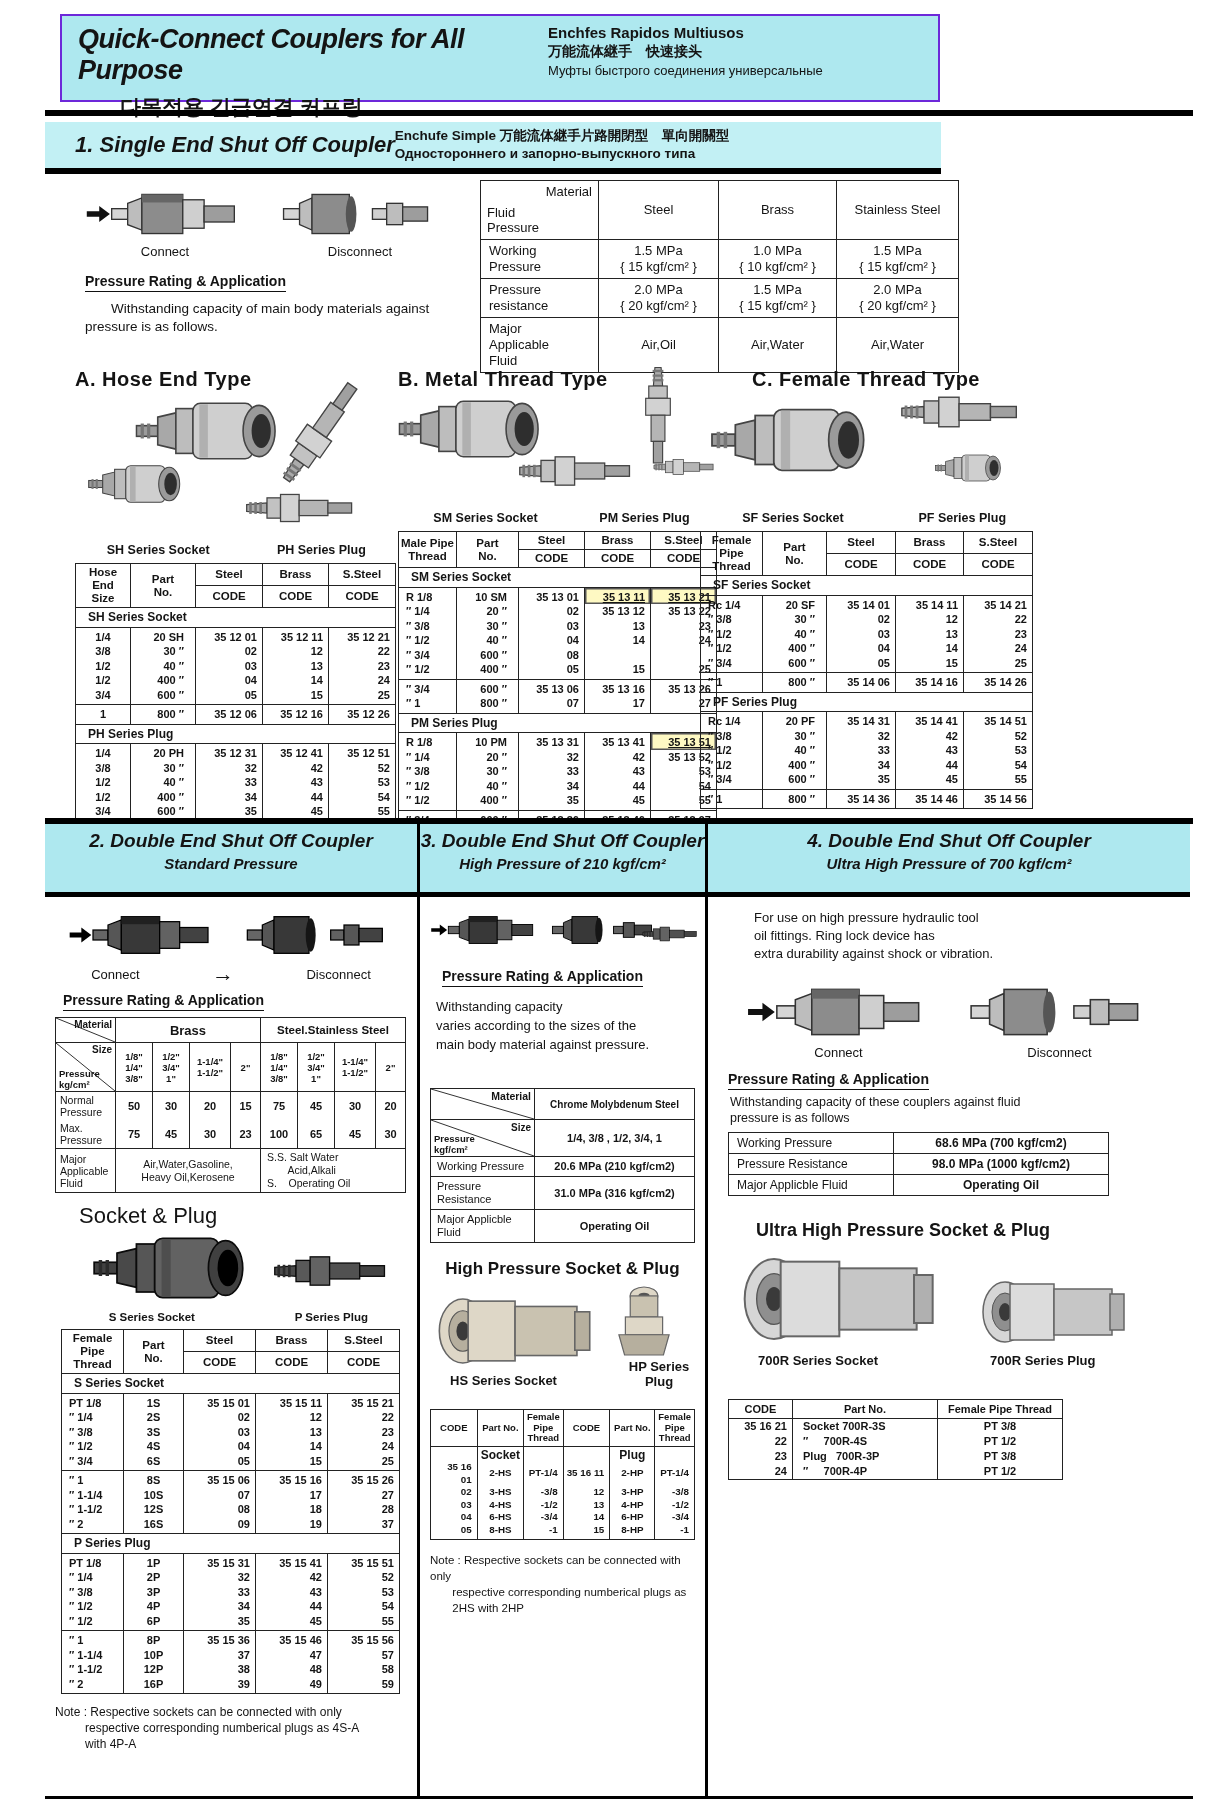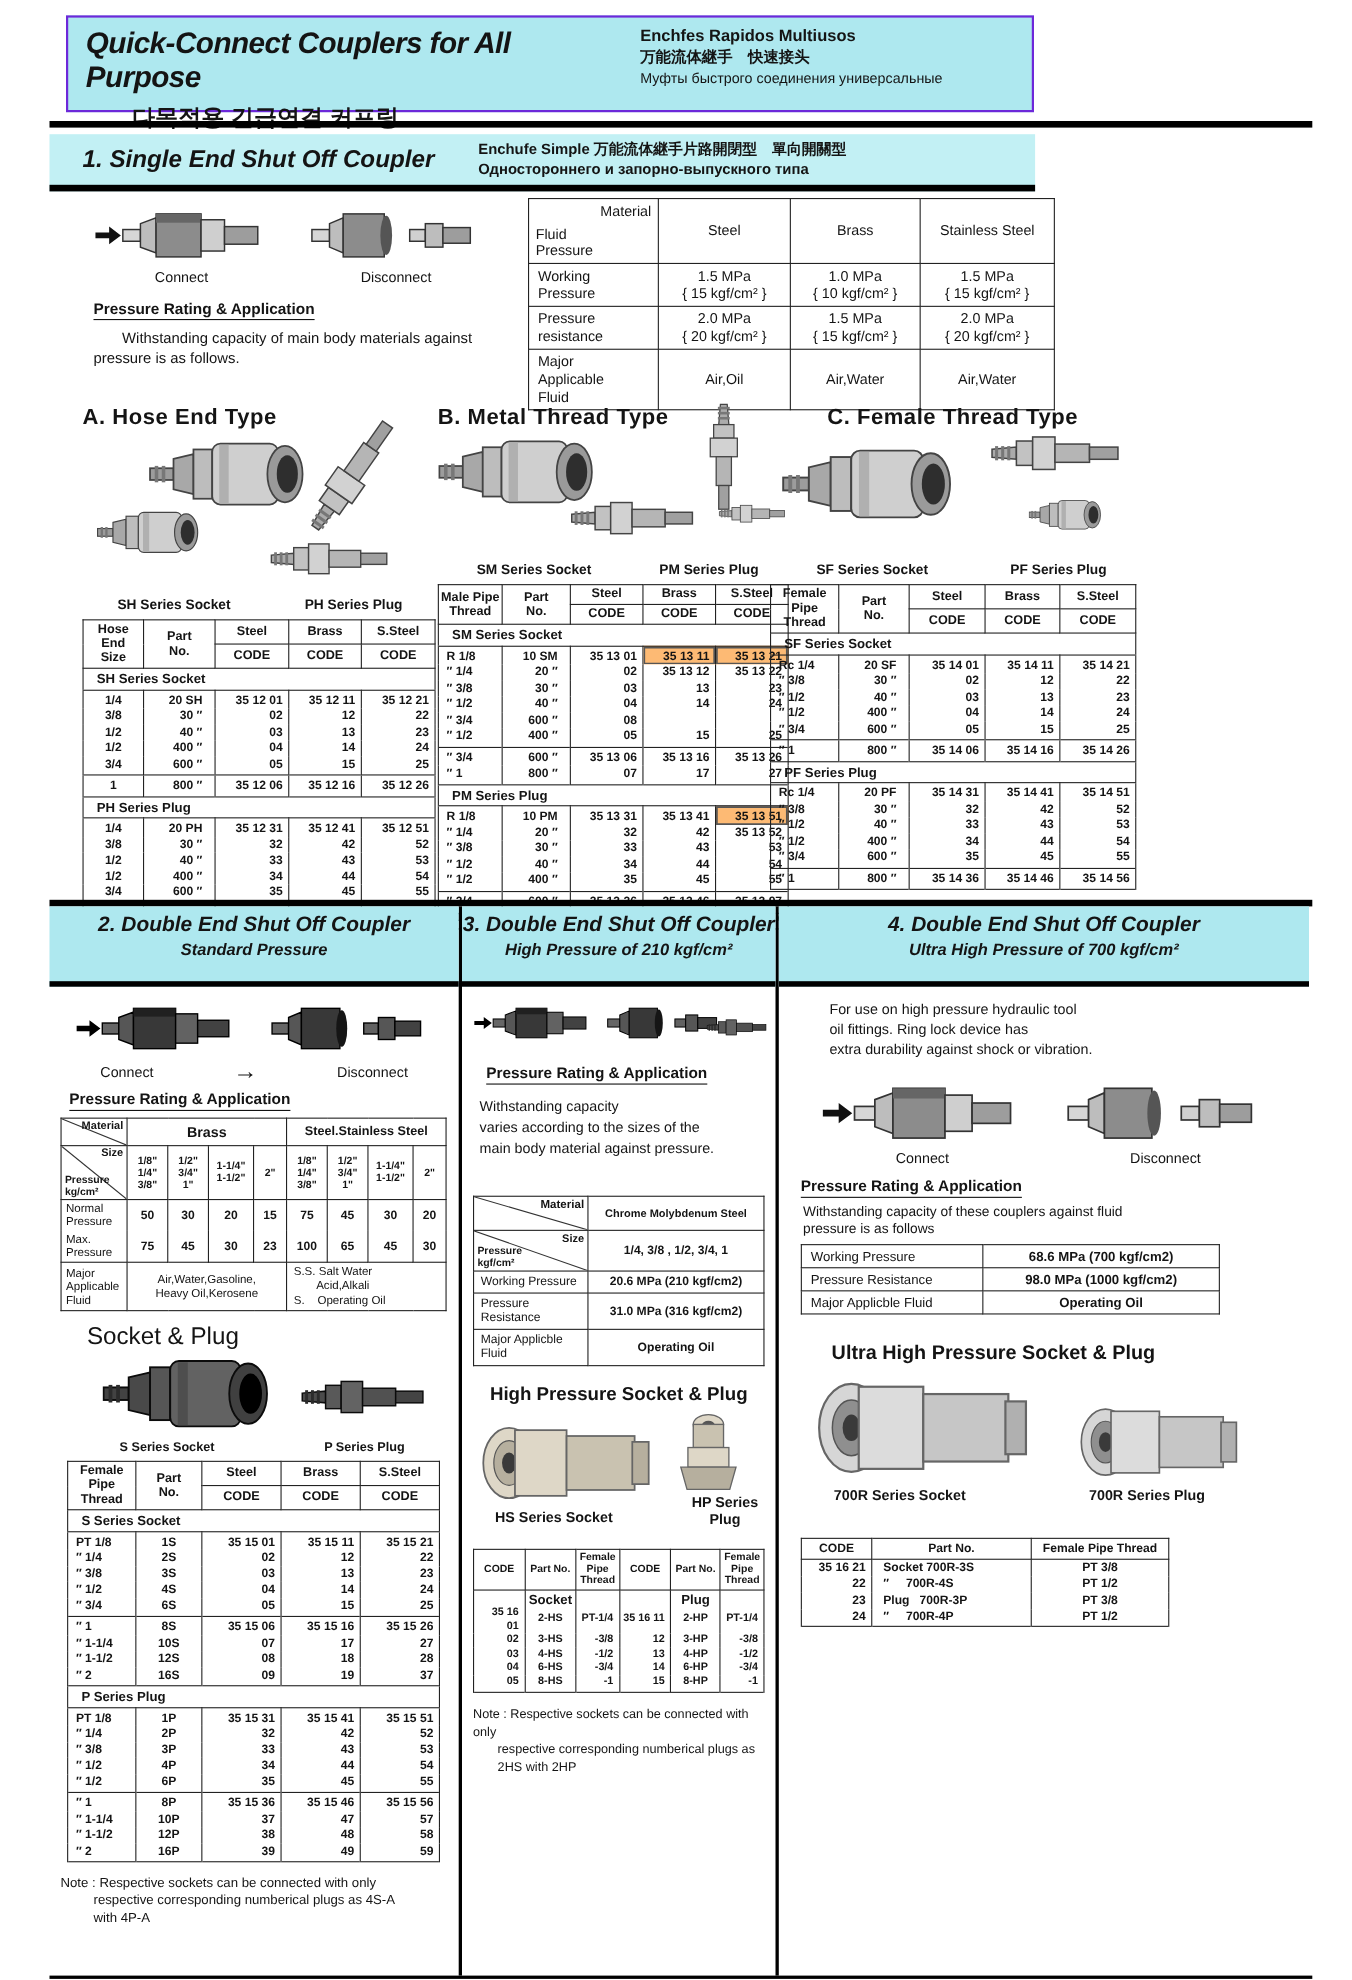--- a/index.html
+++ b/index.html
@@ -6,30 +6,30 @@
   body{width:1229px;height:1800px;background:#fff;position:relative;overflow:hidden;
        font-family:"Liberation Sans",sans-serif;color:#141414;}
   .abs{position:absolute;}
   .pre{white-space:pre-line;}
   
   .header-box{left:60px;top:14px;width:876px;height:84px;background:#aee8ef;border:2px solid #6d28d9;
               display:flex;align-items:flex-start;}
   .h-left{padding:8px 0 0 16px;width:470px;}
   .h-title{font-size:27px;font-weight:bold;font-style:italic;letter-spacing:-0.5px;}
   .h-kr{font-size:21px;font-weight:bold;margin-top:7px;padding-left:42px;}
-  .h-right{padding-top:7px;line-height:19px;margin-left:34px;}
+  .h-right{padding-top:7px;line-height:19px;}
   .h-alt1{font-size:15px;font-weight:bold;}
   .h-alt2{font-size:14px;font-weight:bold;}
   .h-alt3{font-size:13px;}
   .top-rule{left:45px;top:110px;width:1148px;height:6px;background:#000;}
   
   .sec1-band{left:45px;top:122px;width:896px;height:46px;background:#c2f0f4;border-bottom:6px solid #000;
              display:flex;align-items:center;}
   .s1-title{font-size:22px;font-weight:bold;font-style:italic;margin-left:30px;white-space:nowrap;}
-  .s1-alt{margin-left:40px;font-size:13.5px;font-weight:bold;line-height:18px;}
+  .s1-alt{font-size:13.5px;font-weight:bold;line-height:18px;}
   
   .sec1-content{left:45px;top:180px;width:1148px;height:182px;}
   .diagram-label{font-size:13px;text-align:center;margin-top:2px;}
   .pra{display:inline-block;font-size:14px;font-weight:bold;border-bottom:1.5px solid #111;padding-bottom:2px;}
   .s1-text{font-size:13.5px;line-height:18px;width:372px;text-indent:26px;margin-top:8px;}
   .m-table{border-collapse:collapse;table-layout:fixed;}
   .m-table td{border:1.5px solid #222;text-align:center;font-size:13px;line-height:16px;padding:3px 2px;}
   .m-corner{position:relative;height:52px;}
   .mc-tr{position:absolute;top:3px;right:6px;font-size:13px;}
   .mc-bl{position:absolute;bottom:4px;left:6px;font-size:13px;text-align:left;line-height:15px;}
@@ -49,21 +49,21 @@
   .cat-table tbody.rows tr:first-child td{padding-top:2px;}
   .cat-table tbody.rows tr:last-child td{padding-bottom:2px;}
   .cat-table tbody.sep > tr:first-child > td{border-top:1.5px solid #222;}
   td.thread{text-align:left;padding-left:7px !important;}
   td.threadC{text-align:center;}
   td.part{text-align:right;padding-right:11px !important;}
   td.partC{text-align:center;}
   td.code{text-align:right;padding-right:5px !important;}
   td.codeC{text-align:center;}
   td.partL{text-align:left;padding-left:10px !important;}
-  .hl{background:#fdba74;box-shadow:inset 0 0 0 1.5px #555;}
+  .hl{background:#fef9c3;box-shadow:inset 0 0 0 1.5px #555;text-decoration:underline;}
   
   .bottom-box{left:45px;top:818px;width:1148px;height:972px;border-top:6px solid #000;border-bottom:3px solid #000;
               display:flex;}
   .bcol{box-sizing:border-box;}
   .bcol1{width:375px;border-right:3px solid #000;}
   .bcol2{width:288px;border-right:3px solid #000;}
   .bcol3{width:482px;}
   .band{background:#aee8ef;border-bottom:5px solid #000;height:62px;text-align:center;padding-top:6px;box-sizing:content-box;}
   .band-title{font-size:19px;font-weight:bold;font-style:italic;}
   .band-sub{font-size:15px;font-weight:bold;font-style:italic;margin-top:3px;}

